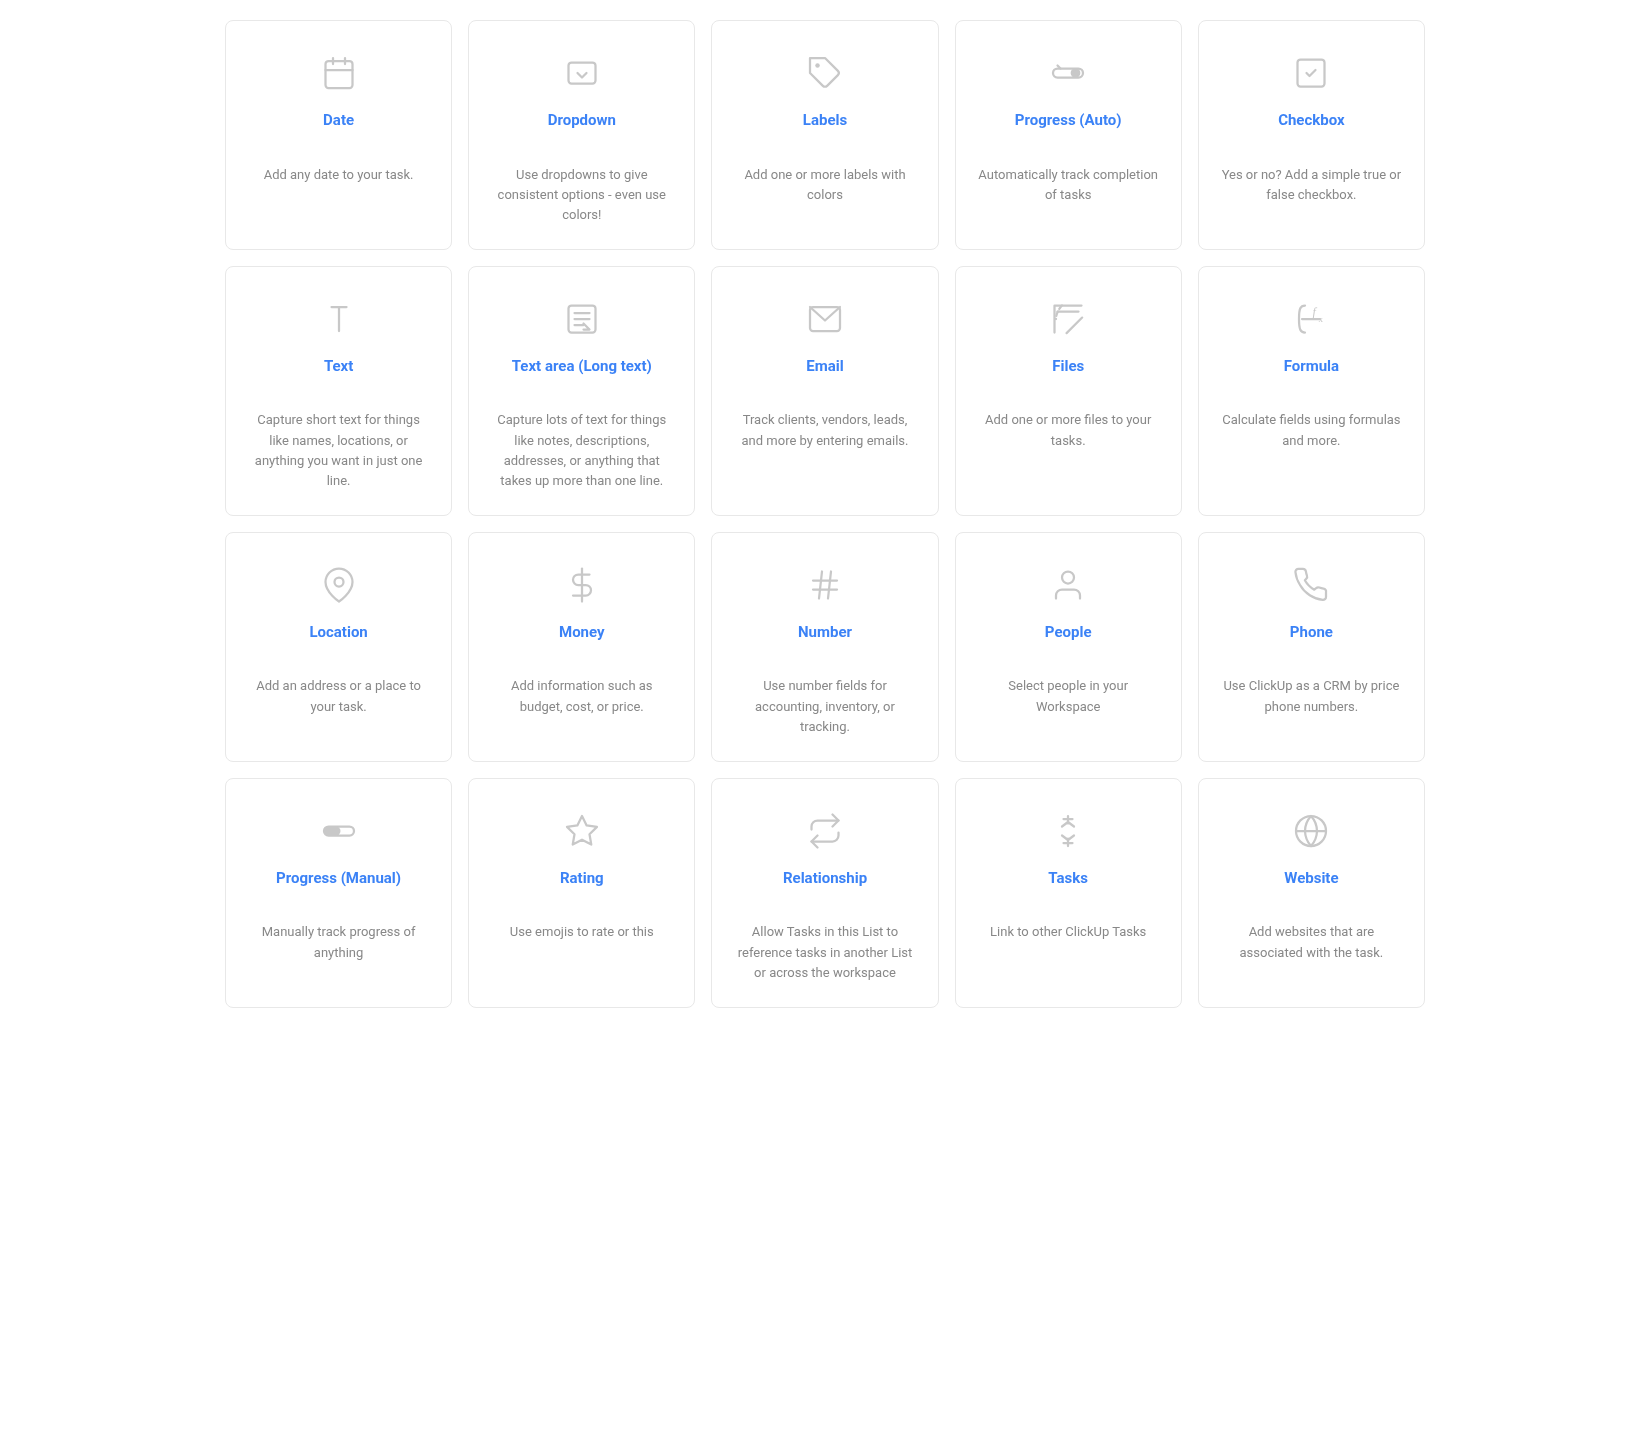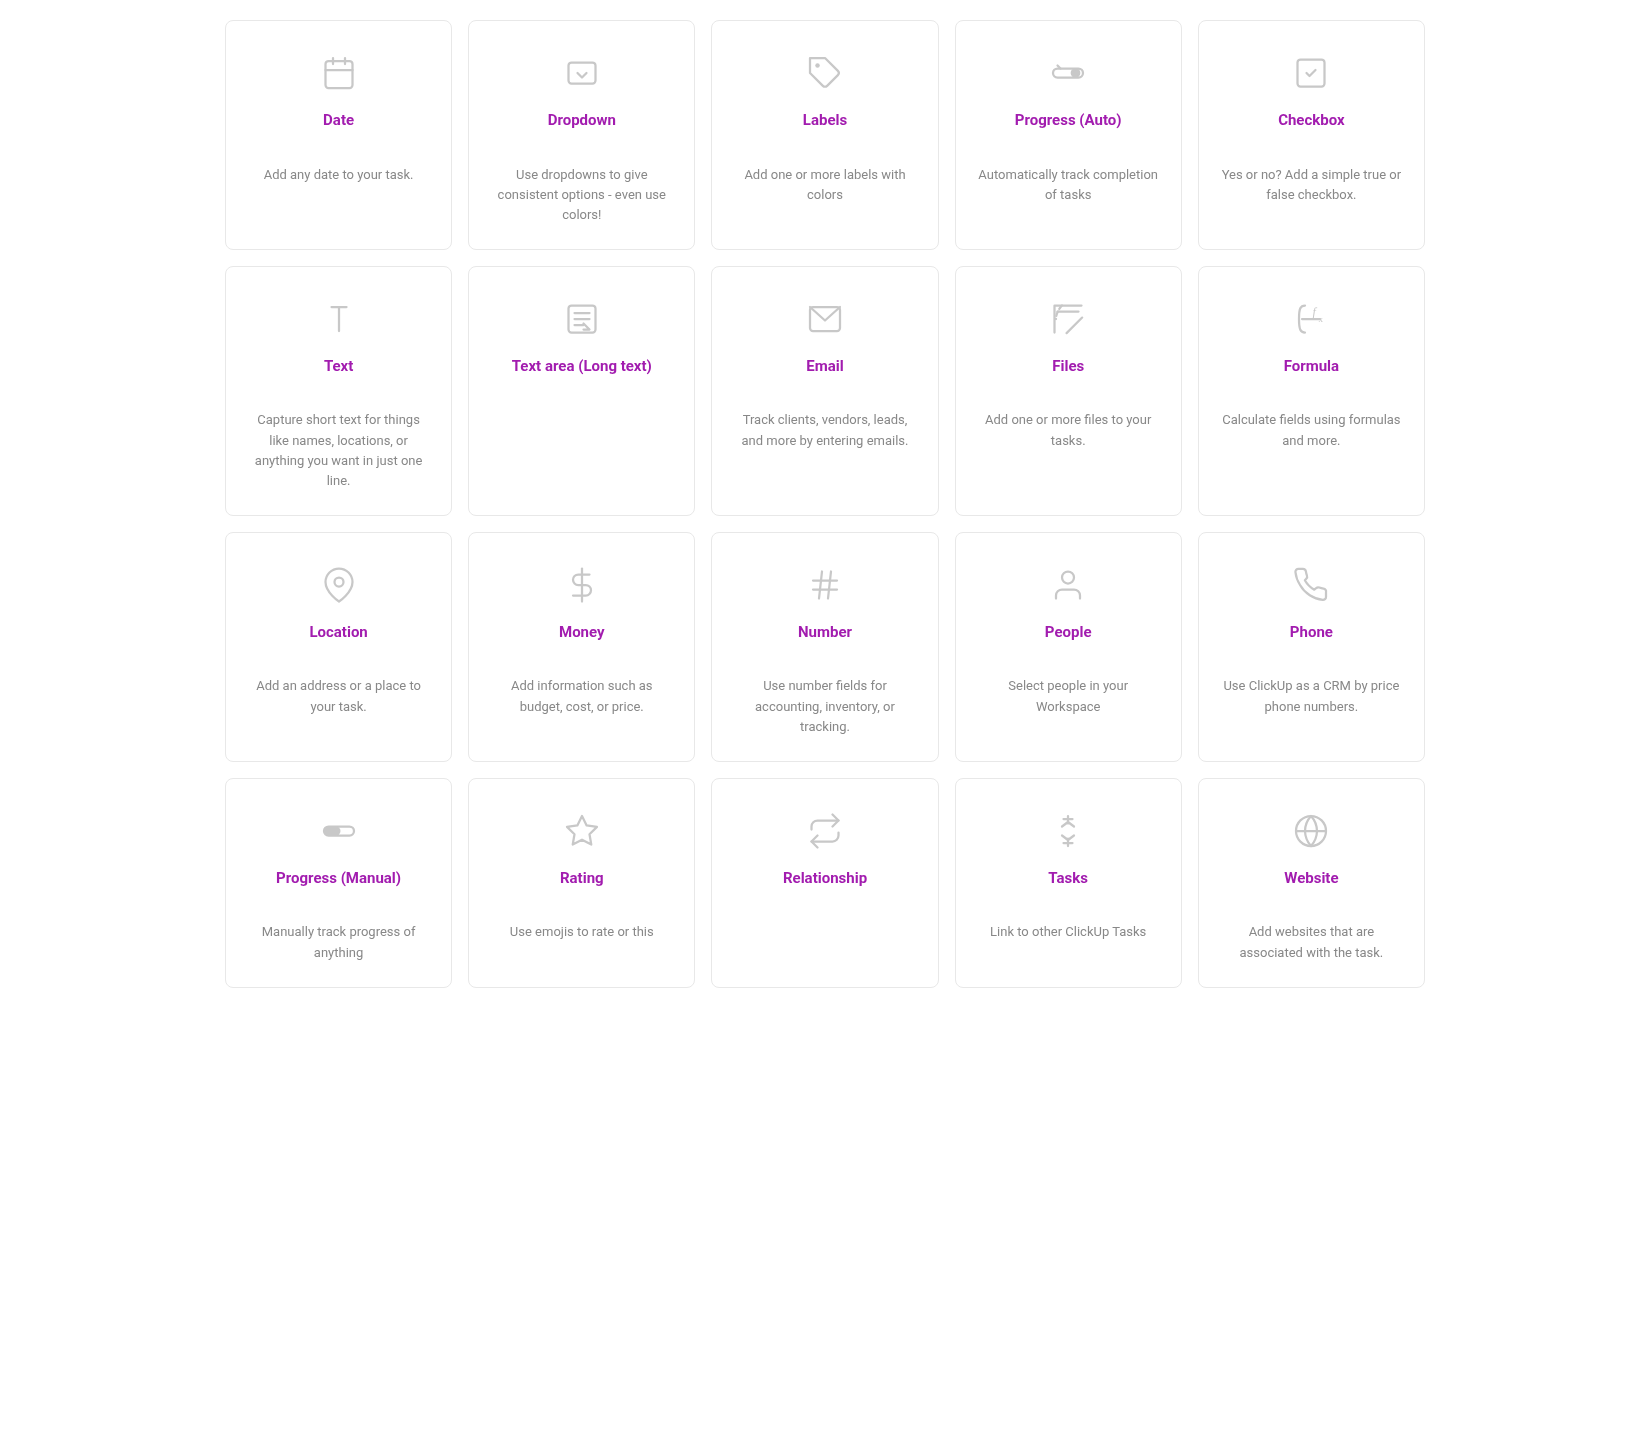--- a/index.html
+++ b/index.html
@@ -41,21 +41,21 @@
       height: 36px;
       stroke: #c8c8c8;
       fill: none;
       stroke-width: 1.5;
       stroke-linecap: round;
       stroke-linejoin: round;
     }
     .card-title {
       font-size: 15px;
       font-weight: 700;
-      color: #a21caf;
+      color: #3b82f6;
       margin-bottom: 10px;
       line-height: 1.3;
     }
     .card-desc {
       font-size: 13px;
       color: #888;
       line-height: 1.55;
       margin-top: 24px;
     }
   </style>
@@ -130,20 +130,21 @@
     <div class="card-icon">
       <svg viewBox="0 0 24 24">
           <rect x="3" y="3" width="18" height="18" rx="2"></rect>
           <line x1="7" y1="8" x2="17" y2="8"></line>
           <line x1="7" y1="12" x2="17" y2="12"></line>
           <line x1="7" y1="16" x2="13" y2="16"></line>
           <path d="M17 15 L21 19 L17 19" transform="translate(-4 0)"></path>
         </svg>
     </div>
     <div class="card-title">Text area (Long text)</div>
+    <div class="card-desc">Capture lots of text for things like notes, descriptions, addresses, or anything that takes up more than one line.</div>
   </div>
     <div class="card">
     <div class="card-icon">
       <svg viewBox="0 0 24 24">
           <rect x="2" y="4" width="20" height="16" rx="2"></rect>
           <polyline points="2 4 12 13 22 4"></polyline>
         </svg>
     </div>
     <div class="card-title">Email</div>
     <div class="card-desc">Track clients, vendors, leads, and more by entering emails.</div>
@@ -245,20 +246,21 @@
     <div class="card">
     <div class="card-icon">
       <svg viewBox="0 0 24 24">
           <polyline points="17 1 21 5 17 9"></polyline>
           <path d="M3 11V9a4 4 0 0 1 4-4h14"></path>
           <polyline points="7 23 3 19 7 15"></polyline>
           <path d="M21 13v2a4 4 0 0 1-4 4H3"></path>
         </svg>
     </div>
     <div class="card-title">Relationship</div>
+    <div class="card-desc">Allow Tasks in this List to reference tasks in another List or across the workspace</div>
   </div>
     <div class="card">
     <div class="card-icon">
       <svg viewBox="0 0 24 24" stroke="#c8c8c8" fill="none" stroke-width="1.5" stroke-linecap="round" stroke-linejoin="round">
       <path d="M12 2 L12 7 M12 17 L12 22"></path>
       <path d="M9 4 L15 4 M9 20 L15 20"></path>
       <path d="M8 9 L12 6 L16 9"></path>
       <path d="M8 15 L12 18 L16 15"></path>
     </svg>
     </div>

